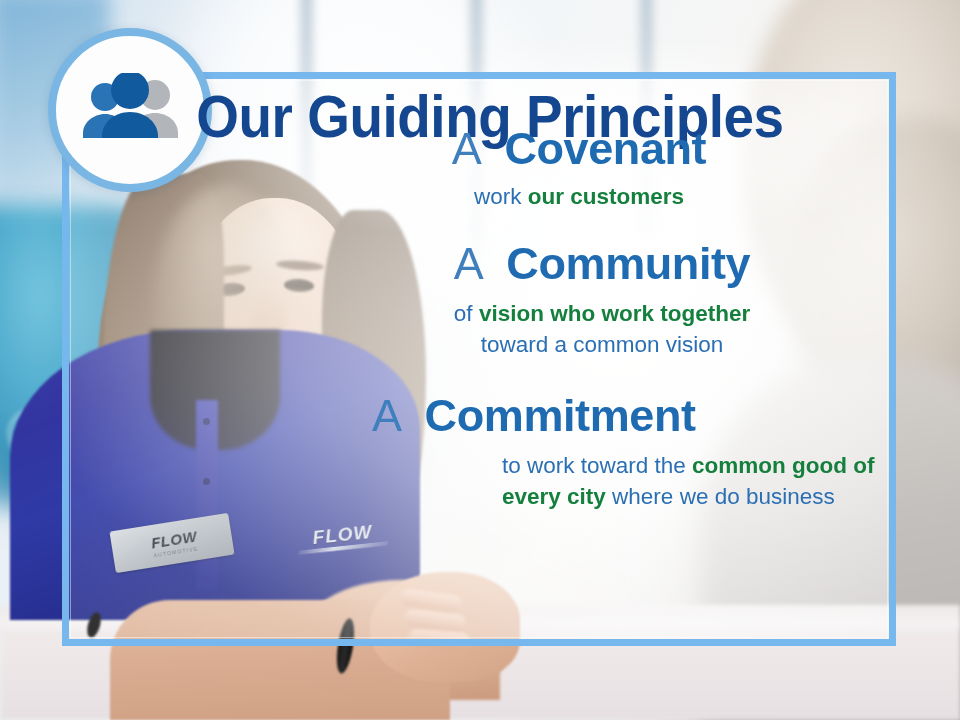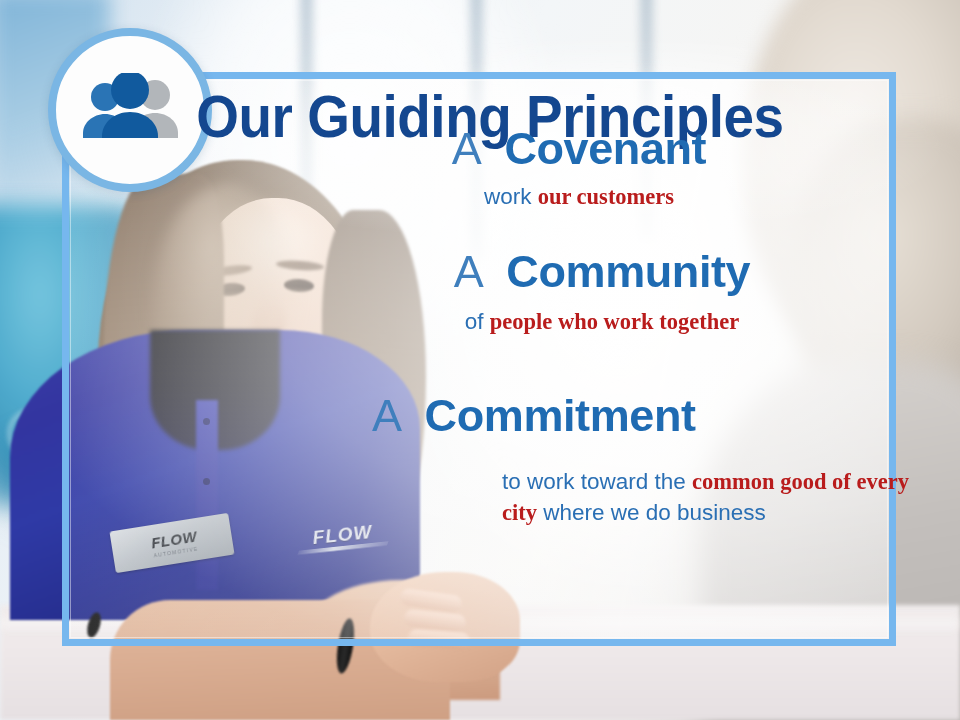--- a/index.html
+++ b/index.html
@@ -478,31 +478,31 @@
   }
 
   .p-sub {
     font-family: "Liberation Sans", sans-serif;
     font-size: 22.5px;
     line-height: 1.35;
     color: #2a6fb4;
     font-weight: 400;
     white-space: nowrap;
   }
-  .p-sub b { font-weight: 700; color: #b91c1c; font-family: Liberation Serif, serif; }
+  .p-sub b { font-weight: 700; color: #15803d; }
 
   
   #p1 { left: 299px; top: 125px; width: 560px; text-align: center; }
   #p1 .p-sub { margin-top: 10px; }
 
-  #p2 { left: 322px; top: 248px; width: 560px; text-align: center; }
+  #p2 { left: 322px; top: 240px; width: 560px; text-align: center; }
   #p2 .p-sub { margin-top: 12px; }
 
   #p3 { left: 372px; top: 392px; width: 560px; }
-  #p3 .p-sub { margin-top: 28px; white-space: normal; width: 430px; margin-left: 130px; }
+  #p3 .p-sub { margin-top: 12px; white-space: normal; width: 430px; margin-left: 130px; }
 </style>
 </head>
 <body>
 
 <div id="stage">
 
   <div class="photo-layer">
     <div class="bg-base"></div>
     <div class="bg-glass-l"></div>
     <div class="bg-window"></div>
@@ -591,21 +591,21 @@
       <span>work </span><b>our customers</b>
     </div>
   </div>
 
   <div class="principle" id="p2">
     <div class="p-head">
       <span class="art">A</span>
       <span>&nbsp;</span><span class="word">Community</span>
     </div>
     <div class="p-sub">
-      <span>of </span><b>people who work together</b><br>
+      <span>of </span><b>vision who work together</b><br><span> toward a common vision</span>
     </div>
   </div>
 
   <div class="principle" id="p3">
     <div class="p-head">
       <span class="art">A</span>
       <span>&nbsp;</span><span class="word">Commitment</span>
     </div>
     <div class="p-sub">
       <span>to work toward the </span><b>common good of every city</b><span> where we do business</span>

